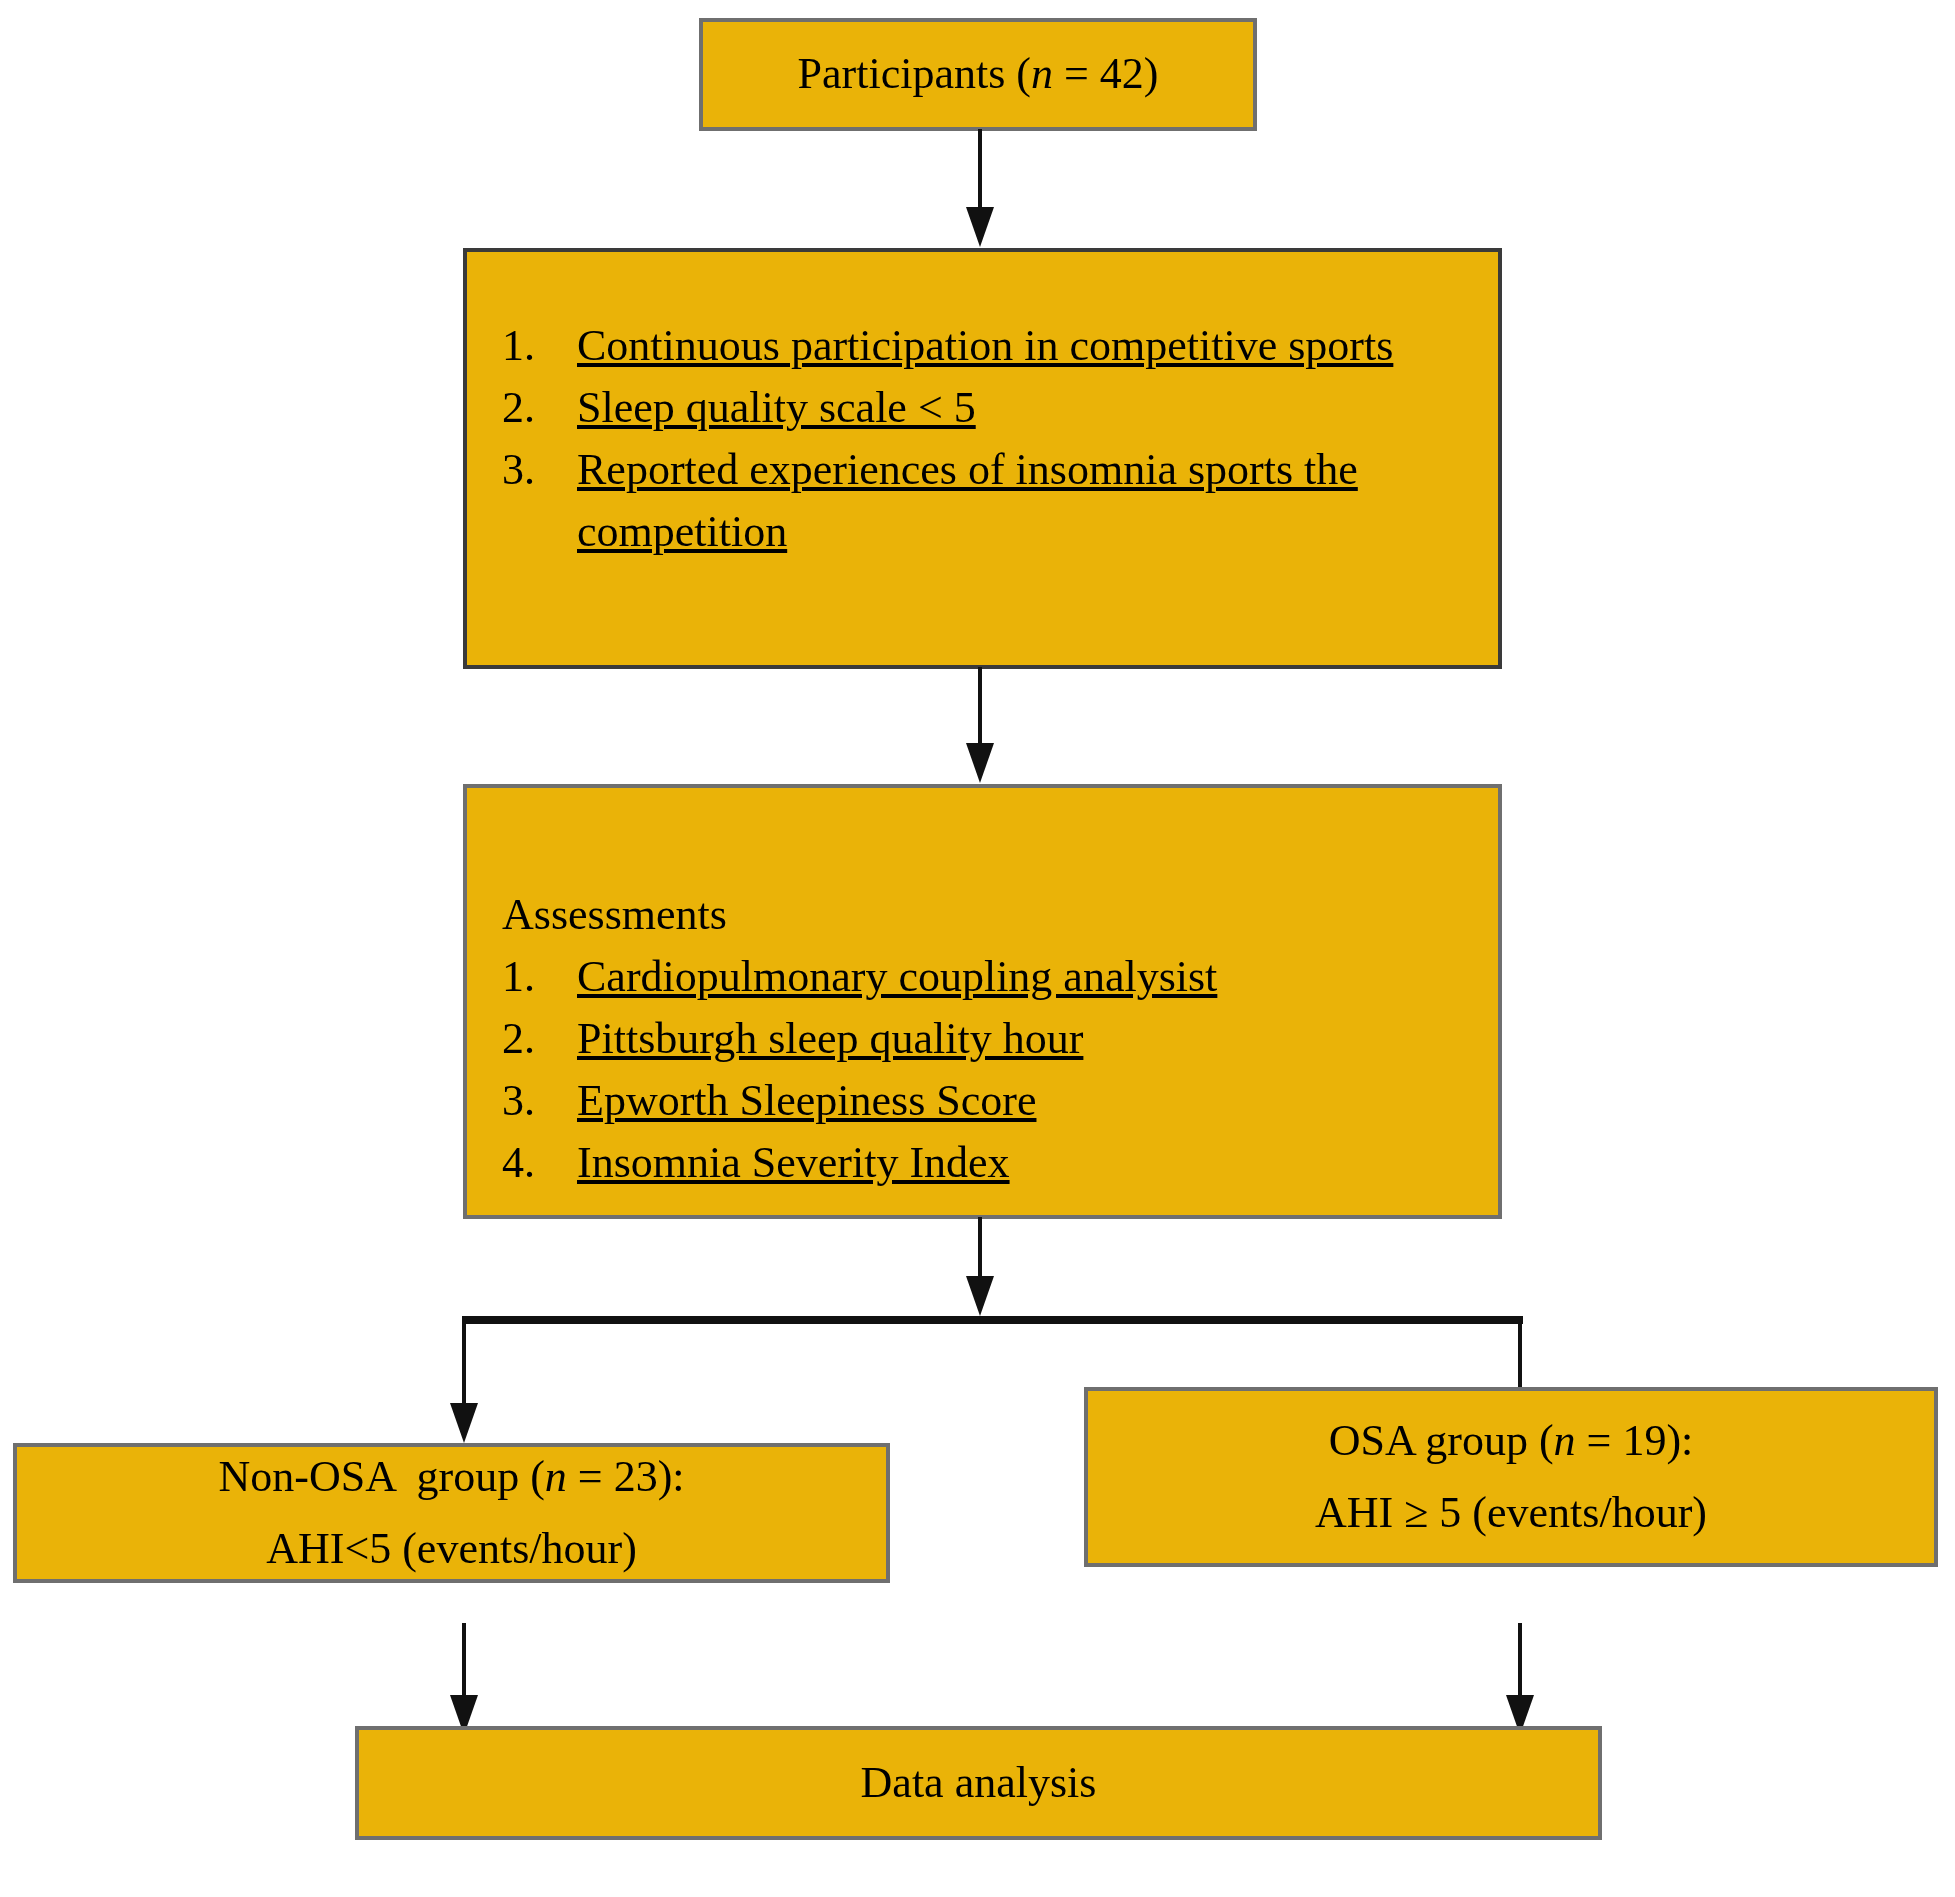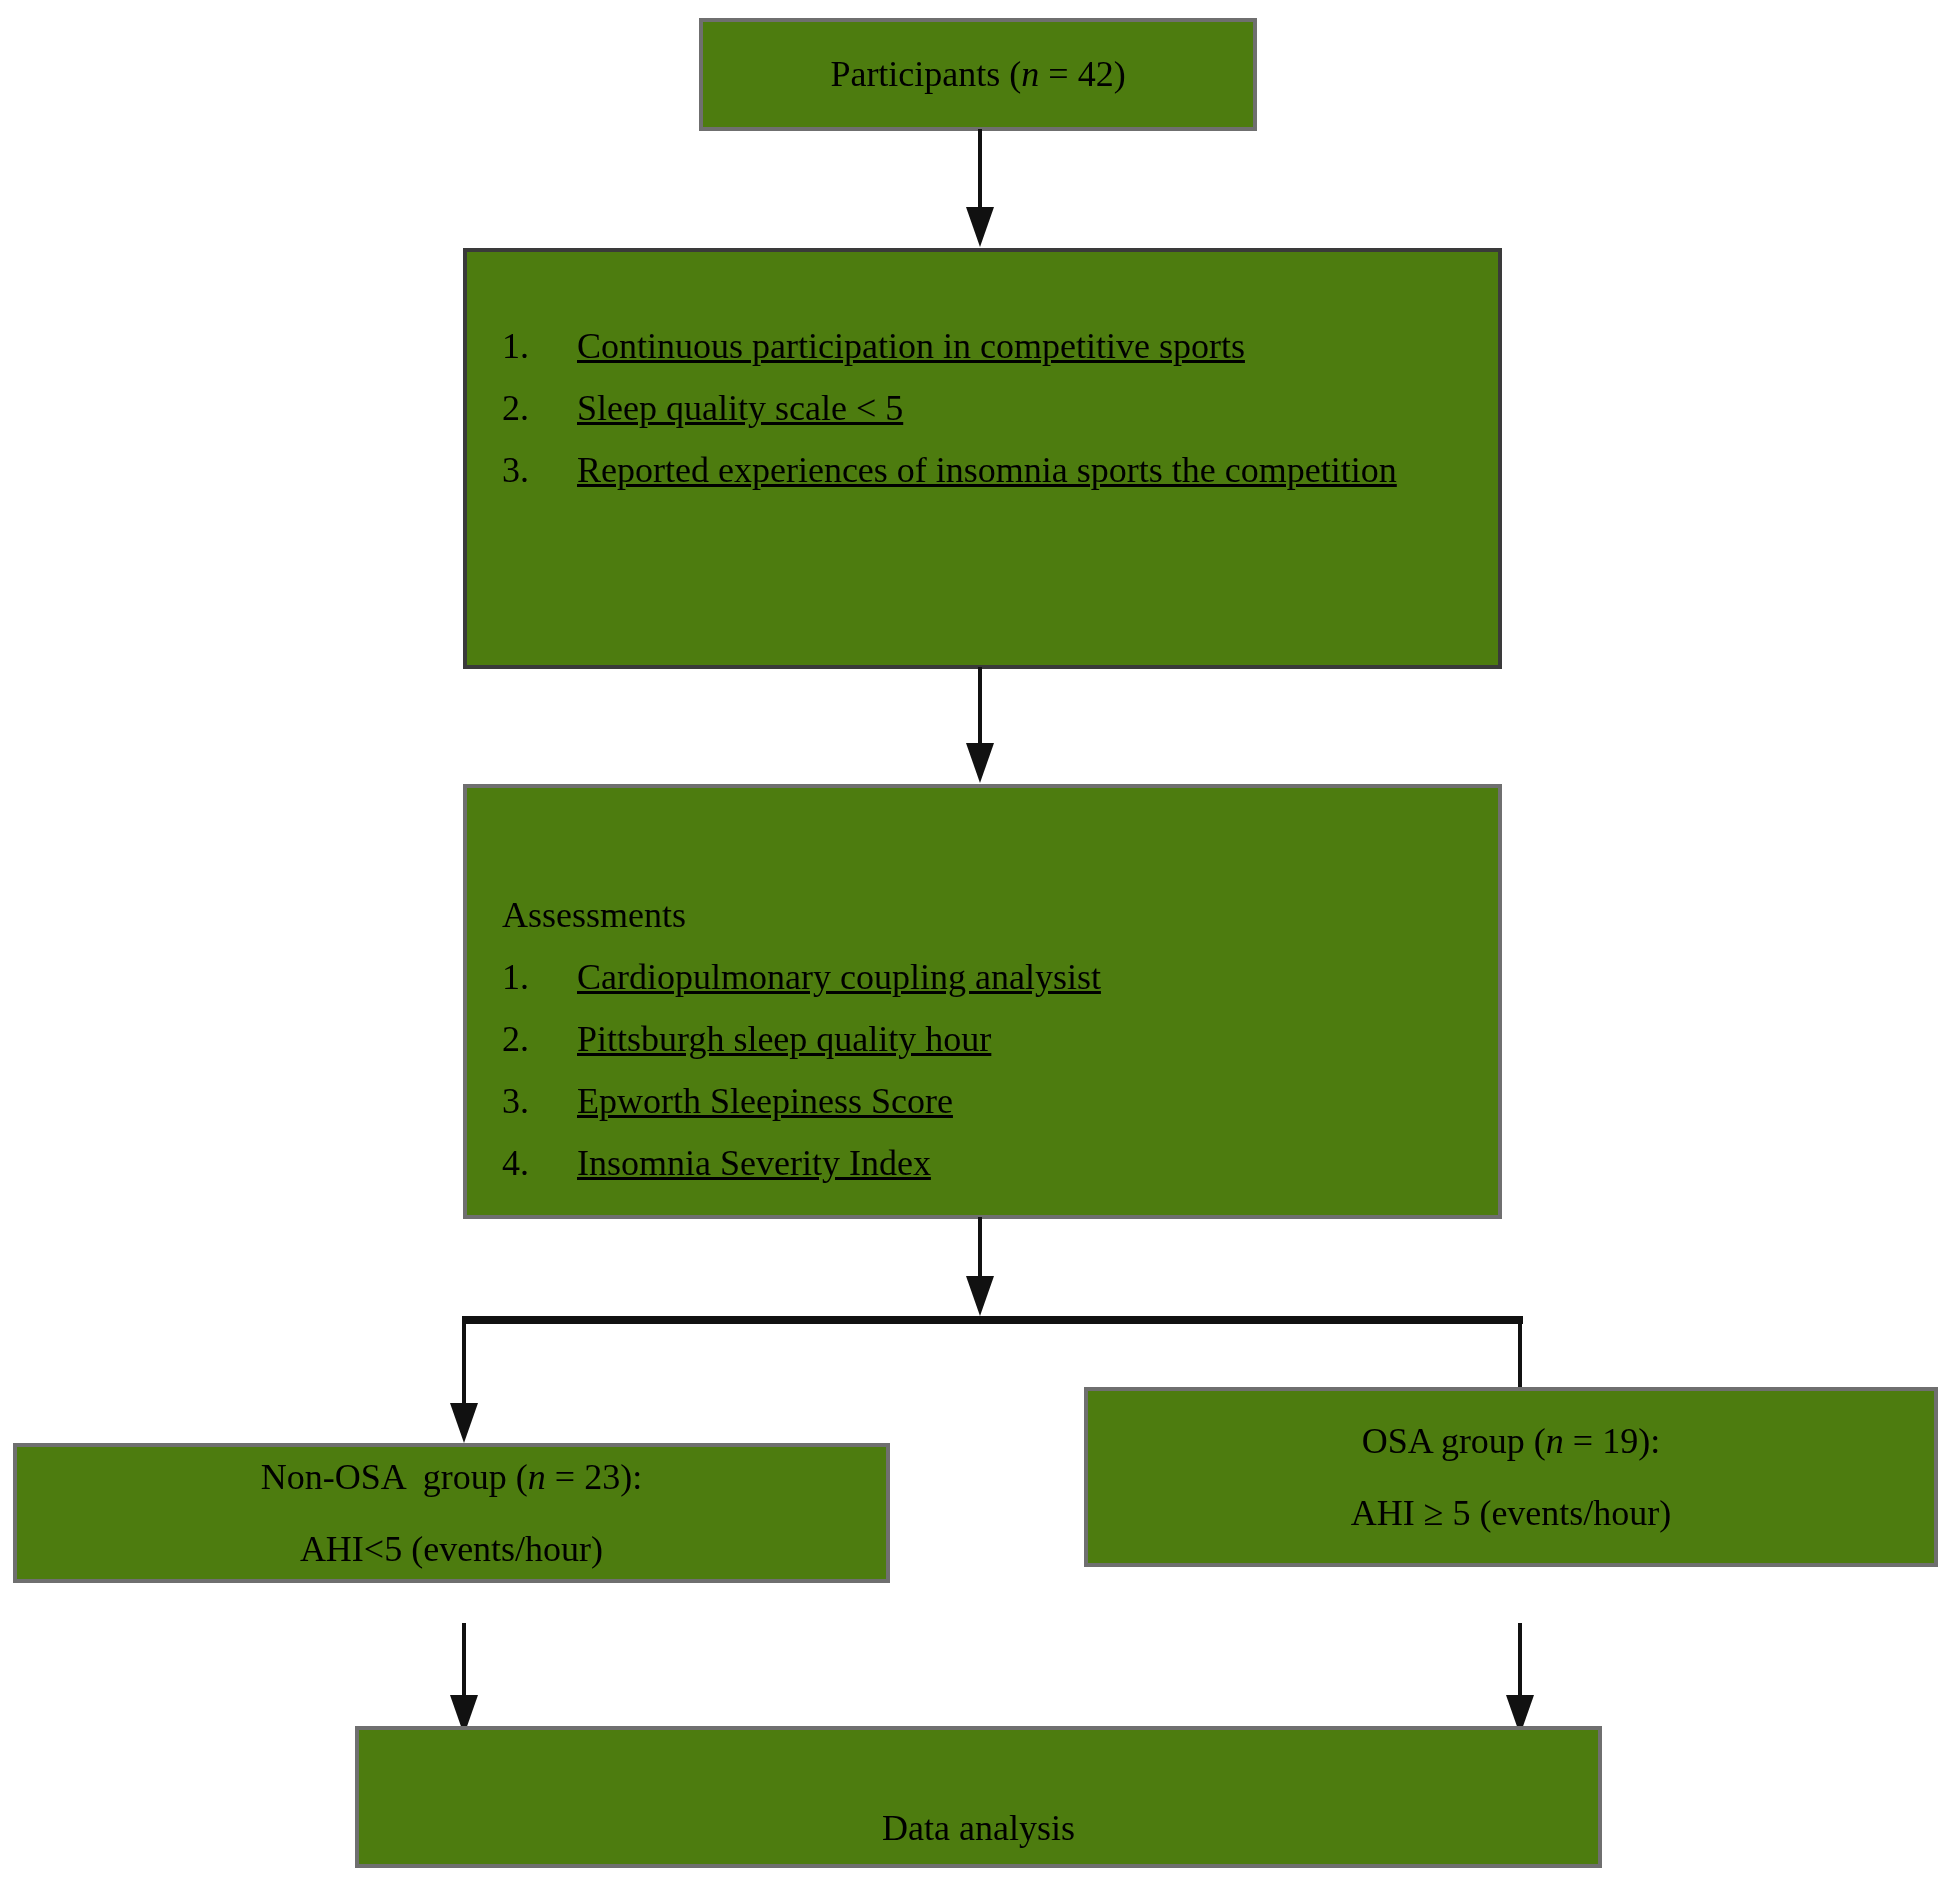--- a/index.html
+++ b/index.html
@@ -12,23 +12,23 @@
     width: 1955px;
     height: 1898px;
     background: var(--background, #ffffff);
     font-family: "Liberation Serif", "DejaVu Serif", serif;
     color: var(--text, #000000);
     overflow: hidden;
   }
   .box {
     position: absolute;
     box-sizing: border-box;
-    background: #4d7c0f;
+    background: #eab308;
     border: 4.4px solid var(--box-border, #6f6f6f);
-    font-size: 36px;
+    font-size: 44px;
     line-height: 62px;
   }
   .box.dark {
     border-color: var(--dark-border, #3a3a3a);
   }
   .centered {
     display: flex;
     flex-direction: column;
     align-items: center;
     justify-content: center;
@@ -151,18 +151,18 @@
     <div class="group-line"><span>OSA group (</span><span class="it">n</span><span> = 19):</span></div>
     <div class="group-line">AHI ≥ 5 (events/hour)</div>
   </div>
 
   <div class="vline" style="left:462px; top:1623px; height:73px;"></div>
   <div class="ahead" style="left:450px; top:1695px;"></div>
 
   <div class="vline" style="left:1518px; top:1623px; height:73px;"></div>
   <div class="ahead" style="left:1506px; top:1695px;"></div>
 
-  <div class="box centered" style="left:355px; top:1726px; width:1247px; height:142px;justify-content:flex-end;">
+  <div class="box centered" style="left:355px; top:1726px; width:1247px; height:114px;">
     <div class="group-line">Data analysis</div>
   </div>
 
 </div>
 
 
 </body></html>

